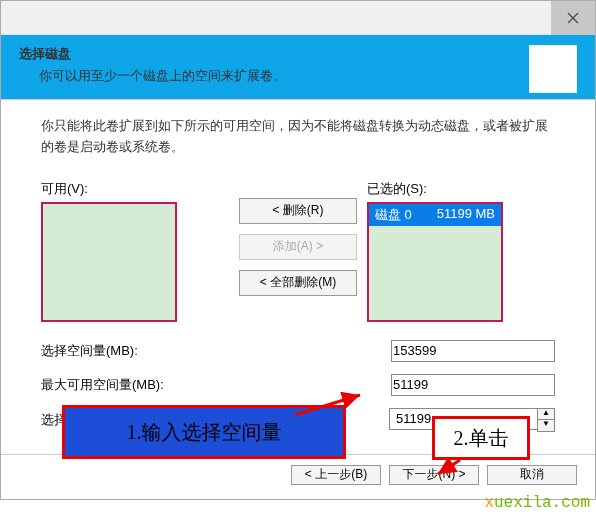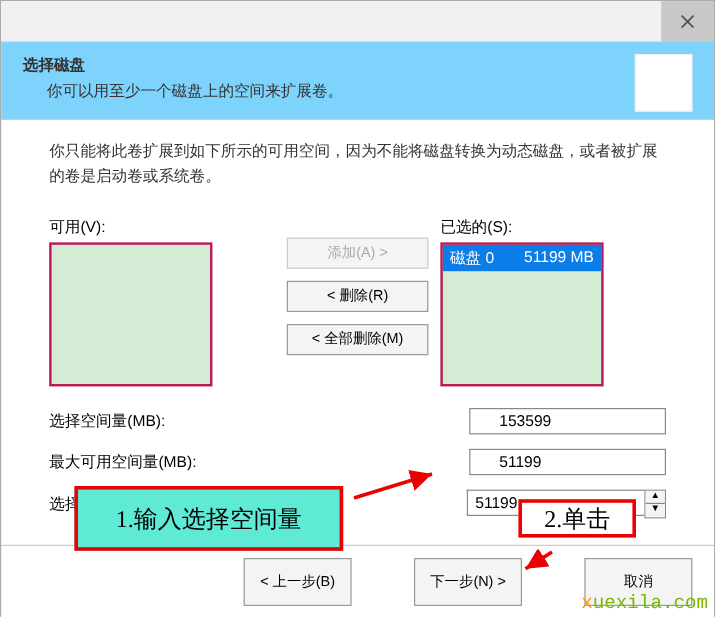--- a/index.html
+++ b/index.html
@@ -33,21 +33,21 @@
   .close-btn {
     position: absolute;
     right: 0; top: 0;
     width: 44px; height: 34px;
     background: #c8c8c8;
     display: flex; align-items:center; justify-content:center;
     cursor: pointer;
   }
   .close-btn svg { width:12px; height:12px; stroke:#555; stroke-width:1.5; }
   .header-band {
-    background: #7dd3fc;
+    background: #0ea5e9;
     padding: 10px 18px 14px 18px;
     border-bottom: 1px solid #ccc;
     position: relative;
   }
   .header-title { font-weight: bold; color: #333; font-size: 13px; }
   .header-sub { color: #333; font-size: 13px; margin-left: 20px; margin-top:4px;}
   .header-icon {
     position:absolute; right:18px; top:10px;
     width:48px; height:48px; background:#fff; border:1px solid #eee;
   }
@@ -78,48 +78,48 @@
     display:flex; align-items:center; justify-content:center;
     padding: 0 8px;
   }
   .btn[aria-disabled="true"] { color:#aaa; border-color:#ccc; cursor:default; }
   .fields { margin-top: 18px; }
   .frow { display:flex; align-items:center; margin-bottom:12px; }
   .flabel { width: 200px; font-size:13px; }
   .fval {
     width: 164px; height:22px;
     border:1px solid #888; background:#fff;
-    padding: 2px 24px; font-size:13px;
+    padding: 2px 1px; font-size:13px;
     display:flex; align-items:center;
     margin-left:auto;
   }
   .spinwrap { display:flex; margin-left:auto;}
   .spin-input {
     width: 148px; height:22px; border:1px solid #888; border-right:none;
     padding:2px 6px; font-size:13px;
   }
   .spin-btns { display:flex; flex-direction:column; border:1px solid #888; }
   .spin-btn { width:16px; height:11px; font-size:8px; line-height:8px; text-align:center; background:#f4f4f4; cursor:pointer; }
   .spin-btn:first-child { border-bottom:1px solid #888; }
   .footer {
     border-top:1px solid #ccc;
     padding: 10px 18px 14px 18px;
     display:flex; justify-content:flex-end; gap:8px;
   }
-  .footer .btn { min-width: 90px; height:40px;margin-left:44px; }
+  .footer .btn { min-width: 90px; height:20px; }
   
   .anno-box {
     position:absolute; border:3px solid #e80202;
     display:flex; align-items:center; justify-content:center;
     font-size:20px; color:#000; background:transparent;
     font-family: "SimSun","KaiTi",serif;
     pointer-events:none;
   }
-  .anno1 { left:62px; top:405px; width:224px; height:54px; background:#5eead4; }
-  .anno2 { left:432px; top:416px; width:98px; height:32px; background:#fff;}
+  .anno1 { left:62px; top:405px; width:284px; height:54px; background:#1d4ed8; }
+  .anno2 { left:432px; top:416px; width:98px; height:44px; background:#fff;}
   .arrow1 {
     position:absolute; left:290px; top:390px; width:80px; height:30px; pointer-events:none;
   }
   .arrow2 {
     position:absolute; left:430px; top:458px; width:40px; height:20px; pointer-events:none;
   }
   .watermark {
     position:absolute; right:6px; bottom:2px;
     font-size:16px; font-family: Liberation Mono, monospace;
     pointer-events:none;
@@ -150,22 +150,22 @@
   <div class="body">
     <div class="desc">你只能将此卷扩展到如下所示的可用空间，因为不能将磁盘转换为动态磁盘，或者被扩展的卷是启动卷或系统卷。</div>
 
     <div class="cols">
       <div class="col">
         <span class="col-label">可用(V):</span>
         <div class="listbox"></div>
       </div>
 
       <div class="midbtns">
+        <button class="btn">&lt; 删除(R)</button>
         <button class="btn" aria-disabled="true">添加(A) &gt;</button>
-        <button class="btn">&lt; 删除(R)</button>
         <button class="btn">&lt; 全部删除(M)</button>
       </div>
 
       <div class="col">
         <span class="col-label">已选的(S):</span>
         <div class="listbox selected-box">
           <div class="lb-item">
             <span>磁盘 0</span>
             <span>51199 MB</span>
           </div>

